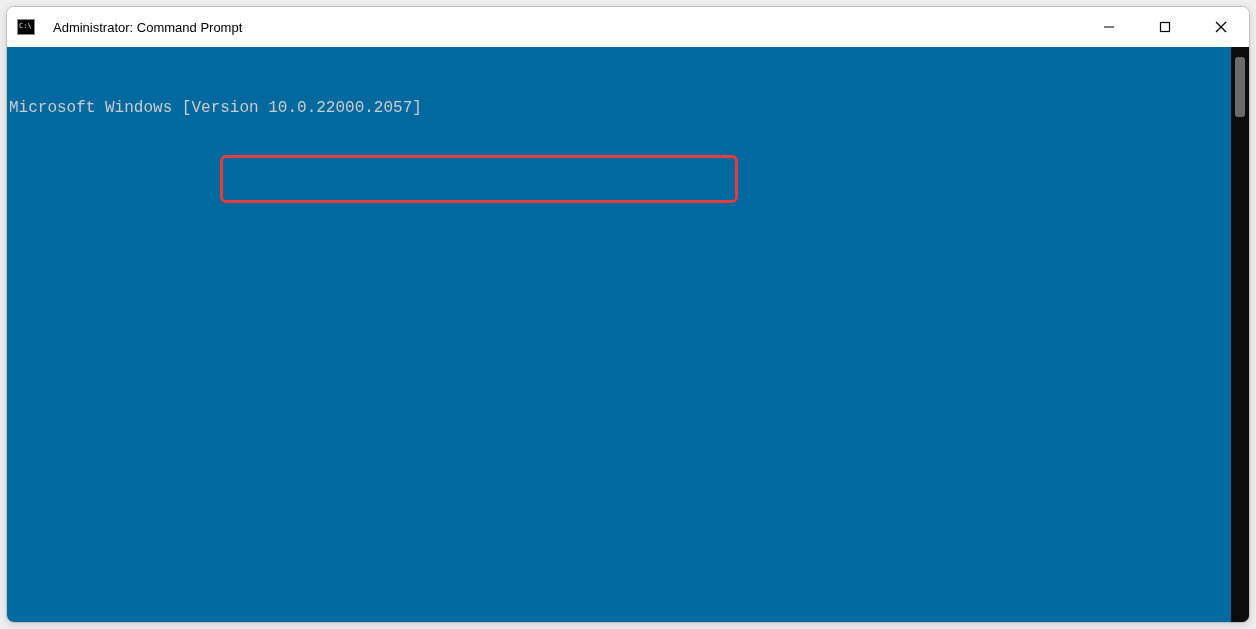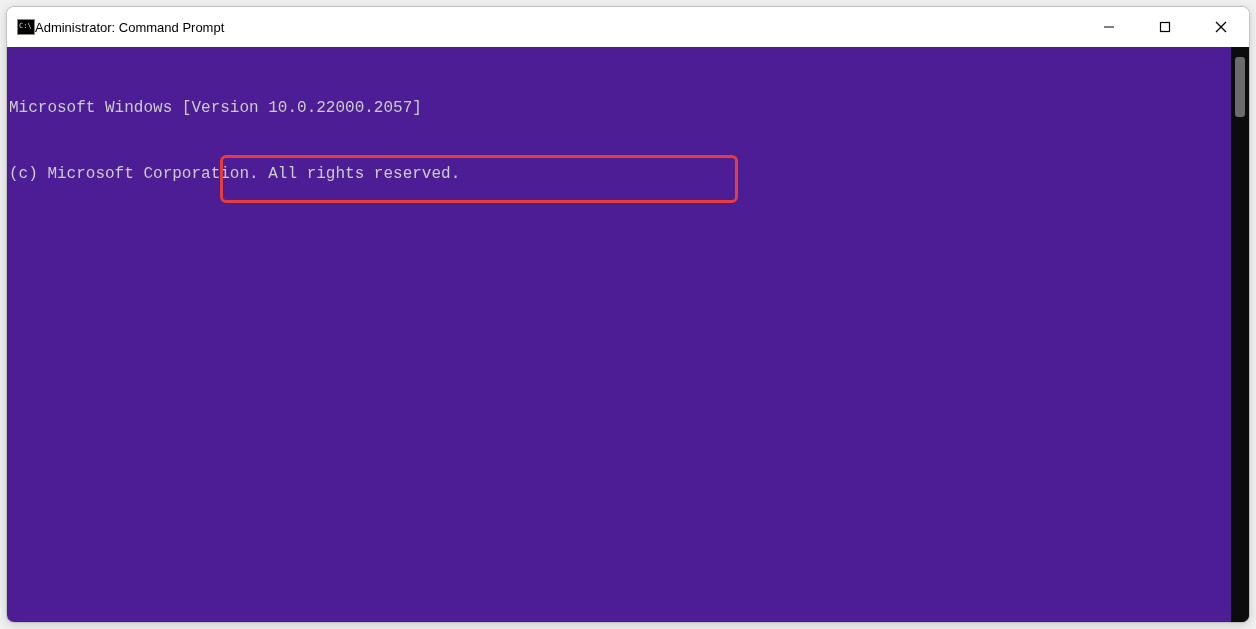--- a/index.html
+++ b/index.html
@@ -31,21 +31,21 @@
     .titlebar {
       height: 40px;
       display: flex;
       align-items: center;
       background: #ffffff;
       flex-shrink: 0;
     }
     .titlebar-left {
       display: flex;
       align-items: center;
-      gap: 0;
+      gap: 18px;
       padding-left: 10px;
       flex: 1;
     }
     .app-icon {
       width: 18px;
       height: 16px;
       background: #000;
       position: relative;
       display: inline-block;
       border: 1px solid #888;
@@ -75,21 +75,21 @@
       justify-content: center;
       color: #000;
     }
     .win-btn svg {
       width: 12px;
       height: 12px;
     }
     .terminal-wrap {
       flex: 1;
       display: flex;
-      background: #4c1d95;
+      background: #0369a1;
       position: relative;
     }
     .terminal {
       flex: 1;
       padding: 6px 2px 6px 2px;
       font-family: Consolas, "Courier New", monospace;
       font-size: 16px;
       line-height: 22px;
       color: #cccccc;
       white-space: pre;
@@ -156,21 +156,20 @@
             <line x1="1" y1="1" x2="11" y2="11" stroke="#000" stroke-width="1.3"></line>
             <line x1="11" y1="1" x2="1" y2="11" stroke="#000" stroke-width="1.3"></line>
           </svg>
       </div>
     </div>
   </div>
 
   <div class="terminal-wrap">
     <div class="terminal">
       <span class="line">Microsoft Windows [Version 10.0.22000.2057]</span>
-      <span class="line">(c) Microsoft Corporation. All rights reserved.</span>
       <span class="line"></span>
       <div class="highlight-box"></div>
     </div>
     <div class="scrollbar">
       <div class="scroll-thumb"></div>
     </div>
   </div>
 </div>
 
 </body></html>

